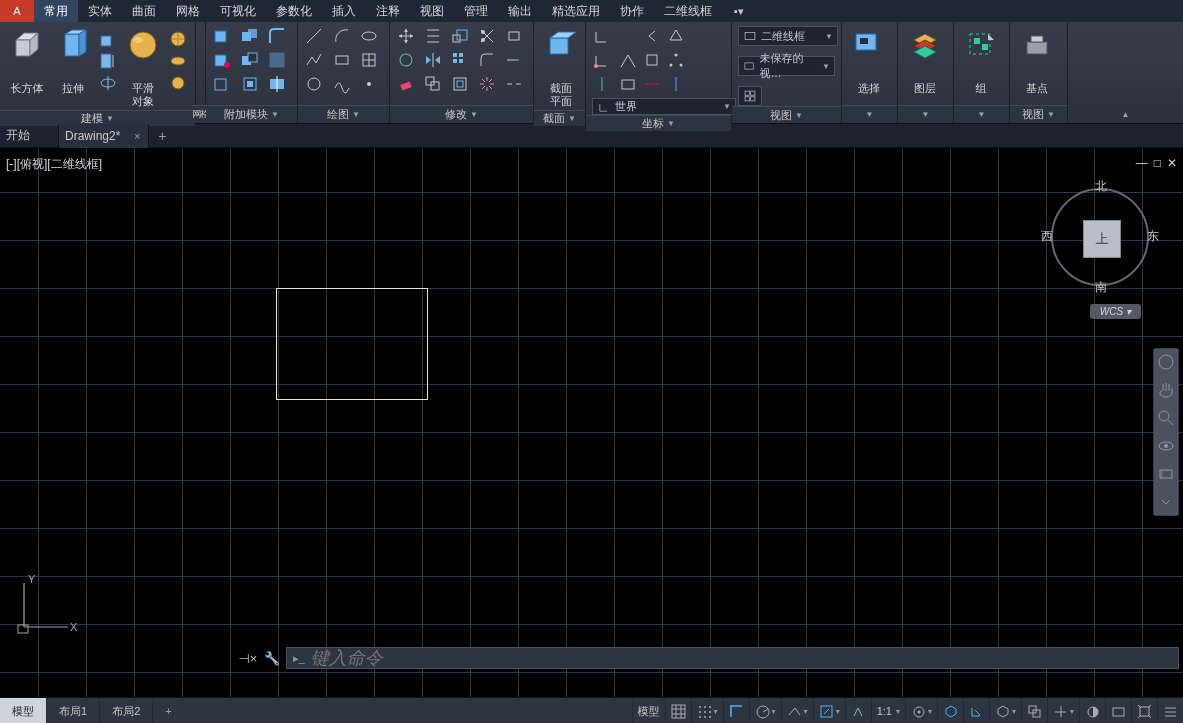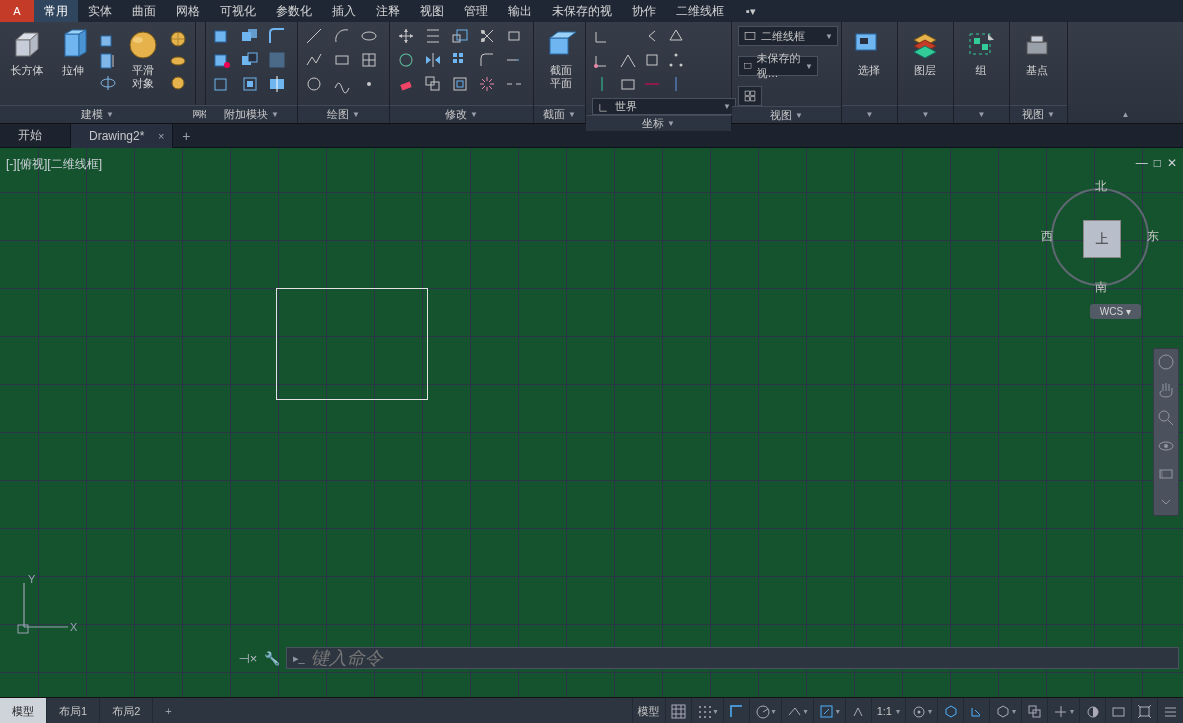--- a/index.html
+++ b/index.html
@@ -13,58 +13,58 @@
 .menu-extra { margin-left:6px; color:#c8c8c8; font-size:11px; display:flex; align-items:center; padding:0 6px; }
 
 
 .ribbon { height: 102px; background: linear-gradient(#363c48, #2b313d); display:flex; border-bottom:1px solid #111; }
 .ribbon-panel { border-right:1px solid #1a1f28; display:flex; flex-direction:column; justify-content:space-between; padding:4px 6px 0 6px; }
 .panel-title { height:18px; font-size:11px; color:#c8c8c8; text-align:center; display:flex; align-items:center; justify-content:center; gap:3px; border-top:1px solid #434956; margin:0 -6px; background:#2d3441; }
 .panel-title .dd { font-size:8px; color:#9aa0aa; }
 .row { display:flex; gap:4px; align-items:flex-start; }
 .big-item { display:flex; flex-direction:column; align-items:center; gap:2px; padding:2px 4px; cursor:pointer; }
 .big-item .ic { width:34px; height:34px; }
-.big-item .lbl { font-size:11px; color:#d5d5d5; text-align:left; line-height:13px; white-space:pre; }
+.big-item .lbl { font-size:11px; color:#d5d5d5; text-align:left; line-height:13px; white-space:pre;margin-top:18px; }
 .small-ic { width:20px; height:20px; cursor:pointer; display:flex; align-items:center; justify-content:center; }
 .grid3 { display:grid; grid-template-rows:repeat(3,22px); grid-auto-flow:column; gap:2px 4px; }
 .dd-field { height:20px; background:#1e2530; border:1px solid #4a5260; font-size:11px; color:#c8c8c8; display:flex; align-items:center; padding:0 4px; gap:4px; cursor:pointer; }
 .dd-arrow { margin-left:auto; font-size:8px; color:#9aa0aa; }
 
 
 svg { display:block; }
 
 
 .file-tabs { height:24px; background:#1d232e; display:flex; align-items:center; border-bottom:1px solid #0d1118; }
-.ftab { height:24px; padding:0 28px 0 18px; font-size:12px; color:#c8c8c8; display:flex; align-items:center; position:relative; cursor:pointer; border-right:1px solid #10141c; }
+.ftab { height:24px; padding:0 28px 0 6px; font-size:12px; color:#c8c8c8; display:flex; align-items:center; position:relative; cursor:pointer; border-right:1px solid #10141c; }
 .ftab.active { background:#283040; }
 .ftab .x { position:absolute; right:8px; font-size:11px; color:#9aa0aa; }
 .ftab-plus { width:26px; text-align:center; color:#9aa0aa; font-size:14px; cursor:pointer; }
 
 
-.canvas-wrap { position:absolute; left:0; right:0; top:148px; bottom:26px; background:#14532d; overflow:hidden; }
+.canvas-wrap { position:absolute; left:0; right:0; top:148px; bottom:26px; background:#000000; overflow:hidden; }
 .grid-bg { position:absolute; inset:0;
   background-image:
     linear-gradient(#2a3647 1px, transparent 1px),
     linear-gradient(90deg,#2a3647 1px, transparent 1px),
     linear-gradient(#334158 1px, transparent 1px),
     linear-gradient(90deg,#334158 1px, transparent 1px);
   background-size: 48px 48px, 48px 48px, 240px 240px, 240px 240px;
   background-position: -10px -4px, -10px -4px, -10px -4px, -10px -4px;
 }
 .vp-label { position:absolute; left:6px; top:8px; font-size:12px; color:#cfd3da; }
 .wctrl { position:absolute; right:6px; top:8px; display:flex; gap:6px; color:#cfd3da; font-size:12px; }
 .wctrl span { cursor:pointer; }
 .rect-draw { position:absolute; left:276px; top:140px; width:152px; height:112px; border:1px solid #e2e2e2; }
 
 
 .viewcube { position:absolute; right:28px; top:34px; width:110px; height:110px; }
 .viewcube .ring { position:absolute; inset:6px; border:2px solid #5f6772; border-radius:50%; }
 .viewcube .cube { position:absolute; left:38px; top:38px; width:38px; height:38px; background:#b9bfca; color:#3a3a3a; font-size:13px; display:flex; align-items:center; justify-content:center; border:1px solid #888; }
 .viewcube .dir { position:absolute; font-size:12px; color:#c8c8c8; }
-.wcs-badge { position:absolute; right:42px; top:156px; background:#525a66; color:#d6d6d6; font-size:10px; padding:2px 10px; border-radius:3px; }
+.wcs-badge { position:absolute; right:42px; top:156px; background:#525a66; color:#d6d6d6; font-size:10px; padding:2px 10px; border-radius:3px;font-style:italic; }
 
 
 .navbar { position:absolute; right:4px; top:200px; width:26px; background:#4b525e; border:1px solid #363c48; border-radius:2px; display:flex; flex-direction:column; align-items:center; padding:4px 0; gap:10px; }
 .navbar .nic { width:18px; height:18px; cursor:pointer; opacity:.75; }
 
 
 .ucs { position:absolute; left:12px; bottom:58px; width:70px; height:70px; color:#8e97a6; font-size:11px; }
 
 
 .cmd-row { position:absolute; left:238px; right:4px; bottom:28px; height:22px; display:flex; align-items:center; gap:4px; }
@@ -99,21 +99,21 @@
       <div class="menu-tab">实体</div>
       <div class="menu-tab">曲面</div>
       <div class="menu-tab">网格</div>
       <div class="menu-tab">可视化</div>
       <div class="menu-tab">参数化</div>
       <div class="menu-tab">插入</div>
       <div class="menu-tab">注释</div>
       <div class="menu-tab">视图</div>
       <div class="menu-tab">管理</div>
       <div class="menu-tab">输出</div>
-      <div class="menu-tab">未保存的视</div>
+      <div class="menu-tab">精选应用</div>
       <div class="menu-tab">协作</div>
       <div class="menu-tab">二维线框</div>
     </div>
   <div class="menu-extra">
       <span>▪▾</span>
     </div>
 </div>
 
 <div class="ribbon">
 
@@ -503,21 +503,21 @@
 
   <div class="ribbon-panel" style="width:110px">
     <div style="display:flex;flex-direction:column;gap:10px">
       <div class="dd-field" style="width:100px">
         <svg width="14" height="14" viewBox="0 0 20 20">
             <rect x="3" y="5" width="14" height="10" fill="none" stroke="#c8c8c8"></rect>
           </svg>
         <span>二维线框</span>
           <span class="dd-arrow">▼</span>
       </div>
-      <div class="dd-field" style="width:80px">
+      <div class="dd-field" style="width:97px">
         <svg width="14" height="14" viewBox="0 0 20 20">
             <rect x="3" y="5" width="14" height="10" fill="none" stroke="#c8c8c8"></rect>
           </svg>
         <span>未保存的视…</span>
           <span class="dd-arrow">▼</span>
       </div>
       <div class="dd-field" style="width:24px">
         <svg width="14" height="14" viewBox="0 0 20 20">
             <rect x="3" y="3" width="6" height="6" fill="none" stroke="#c8c8c8"></rect>
             <rect x="11" y="3" width="6" height="6" fill="none" stroke="#c8c8c8"></rect>

